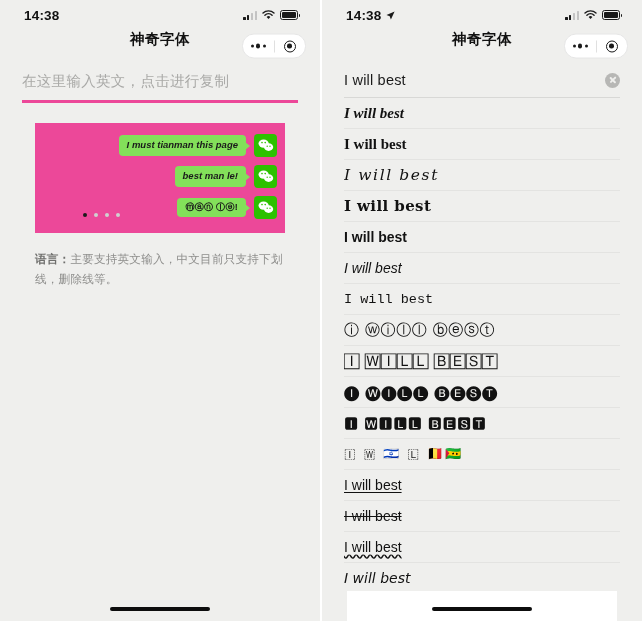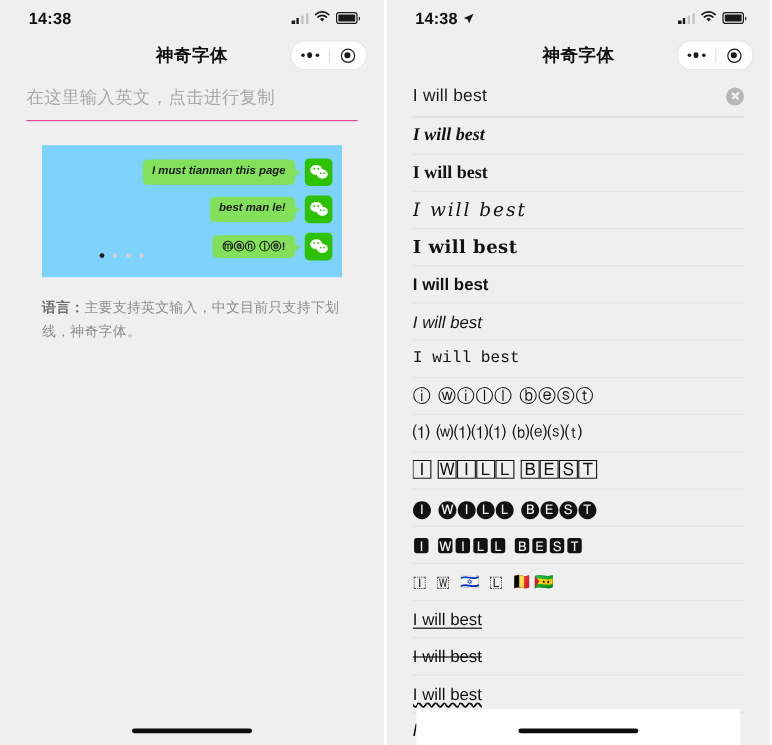--- a/index.html
+++ b/index.html
@@ -47,21 +47,21 @@
     position:relative;box-sizing:border-box;padding:1px;
   }
   .batt::after{
     content:"";position:absolute;right:-3.2px;top:2.6px;
     width:1.7px;height:3.4px;background:#1a1a1a;border-radius:0 1px 1px 0;
   }
   .batt span{display:block;height:100%;background:#1a1a1a;border-radius:1px;}
   
   .navbar{
     height:32px;position:relative;
-    display:flex;align-items:center;justify-content:center;
+    display:flex;justify-content:center;
   }
   .nav-title{font-size:14.5px;font-weight:bold;color:#111;letter-spacing:.5px;}
   .capsule{
     position:absolute;right:14px;top:50%;transform:translateY(-50%);
     width:62px;height:23px;
     background:#ffffff;border:.6px solid #e6e6e6;border-radius:12px;
     display:flex;align-items:center;
   }
   .capsule-half{
     flex:1;display:flex;align-items:center;justify-content:center;height:100%;
@@ -72,30 +72,30 @@
   .dots3 i.mid{width:4.4px;height:4.4px;}
   .target{
     width:12px;height:12px;border:1.4px solid #1a1a1a;border-radius:50%;
     display:flex;align-items:center;justify-content:center;box-sizing:border-box;
   }
   .target i{width:4.6px;height:4.6px;border-radius:50%;background:#1a1a1a;display:block;}
   
   .input-row{
     margin:10px 22px 0 22px;
     padding-bottom:9px;
-    border-bottom:1px solid #ec4899;
+    border-bottom:3px solid #ec4899;
     font-family:Liberation Mono, monospace;
   }
   .input-placeholder{
     font-size:14.5px;color:#a9a9a7;letter-spacing:.3px;
   }
   
   .card{
     margin:20px 35px 0 35px;
-    background:#7dd3fc;
+    background:#ec4899;
     padding:11px 8px 12px 8px;
     box-sizing:border-box;
   }
   .bubble-row{
     display:flex;align-items:center;justify-content:flex-end;
     gap:0;margin-bottom:8px;position:relative;
   }
   .bubble{
     background:#83e05a;
     border-radius:4px;
@@ -288,21 +288,21 @@
                 <circle cx="7.2" cy="3.6" r=".8" fill="#2dc100"></circle>
                 <circle cx="9.2" cy="7.3" r=".7" fill="#2dc100"></circle>
                 <circle cx="12" cy="7.3" r=".7" fill="#2dc100"></circle>
               </svg>
           </div>
         </div>
 
       </div>
 
       <div class="info">
-        <p><b>语言：</b><span>主要支持英文输入，中文目前只支持下划线，神奇字体。</span></p>
+        <p><b>语言：</b><span>主要支持英文输入，中文目前只支持下划线，删除线等。</span></p>
       </div>
 
       <div class="home-ind"></div>
     </div>
   </div>
 
   <div class="gutter"></div>
 
   <div class="phone">
     <div class="phone-inner">
@@ -362,21 +362,20 @@
 
       <div class="font-list">
         <div class="font-row f-bolditalic-serif">I will best</div>
         <div class="font-row f-bold-serif">I will best</div>
         <div class="font-row f-script">I will best</div>
         <div class="font-row f-fraktur">I will best</div>
         <div class="font-row f-bold-sans">I will best</div>
         <div class="font-row f-italic-sans">I will best</div>
         <div class="font-row f-mono">I will best</div>
         <div class="font-row f-unicode-lg">ⓘ ⓦⓘⓛⓛ ⓑⓔⓢⓣ</div>
-        <div class="font-row f-unicode">⑴ ⒲⑴⑴⑴ ⒝⒠⒮⒯</div>
         <div class="font-row f-unicode">🄸 🅆🄸🄻🄻 🄱🄴🅂🅃</div>
         <div class="font-row f-unicode-lg">🅘 🅦🅘🅛🅛 🅑🅔🅢🅣</div>
         <div class="font-row f-unicode-lg">🅸 🆆🅸🅻🅻 🅱🅴🆂🆃</div>
         <div class="font-row f-flag">🇮 🇼 🇮🇱 🇱 🇧🇪🇸🇹</div>
         <div class="font-row f-under">I will best</div>
         <div class="font-row f-strike">I will best</div>
         <div class="font-row f-squig">I will best</div>
         <div class="font-row f-slash">I will best</div>
       </div>
 

